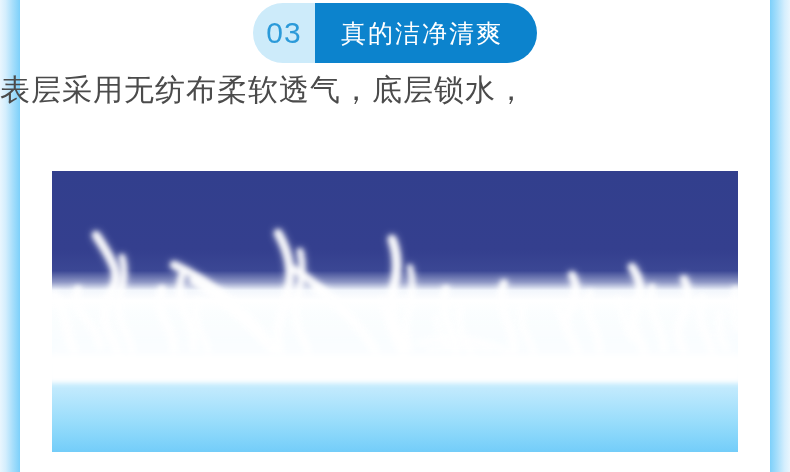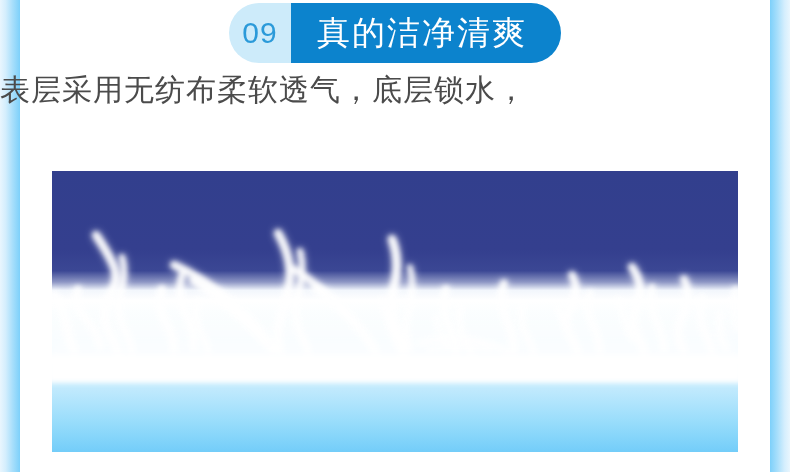--- a/index.html
+++ b/index.html
@@ -68,21 +68,21 @@
     color: #2b9ad9;
   }
 
   .pill-title {
     background: #0c83cd;
     color: #ffffff;
     display: flex;
     align-items: center;
     justify-content: center;
     padding: 0 34px 0 26px;
-    font-size: 33px;
+    font-size: 25px;
     font-weight: 400;
     letter-spacing: 2px;
     white-space: nowrap;
   }
 
   
   .subtitle {
     position: absolute;
     left: 0;
     top: 68px;
@@ -110,21 +110,21 @@
 </head>
 <body>
 
 <div id="page">
 
   <div class="edge-strip left"></div>
   <div class="edge-strip right"></div>
 
   <div class="heading-row">
     <div class="heading-pill">
-      <div class="pill-index">09</div>
+      <div class="pill-index">03</div>
       <div class="pill-title">真的洁净清爽</div>
     </div>
   </div>
 
   <div class="subtitle">
     <span class="line">表层采用无纺布柔软透气，底层锁水，</span>
   </div>
 
   <div class="hero" title="无纺布纤维微观特写">
     <svg viewBox="0 0 686 281" preserveAspectRatio="none">

